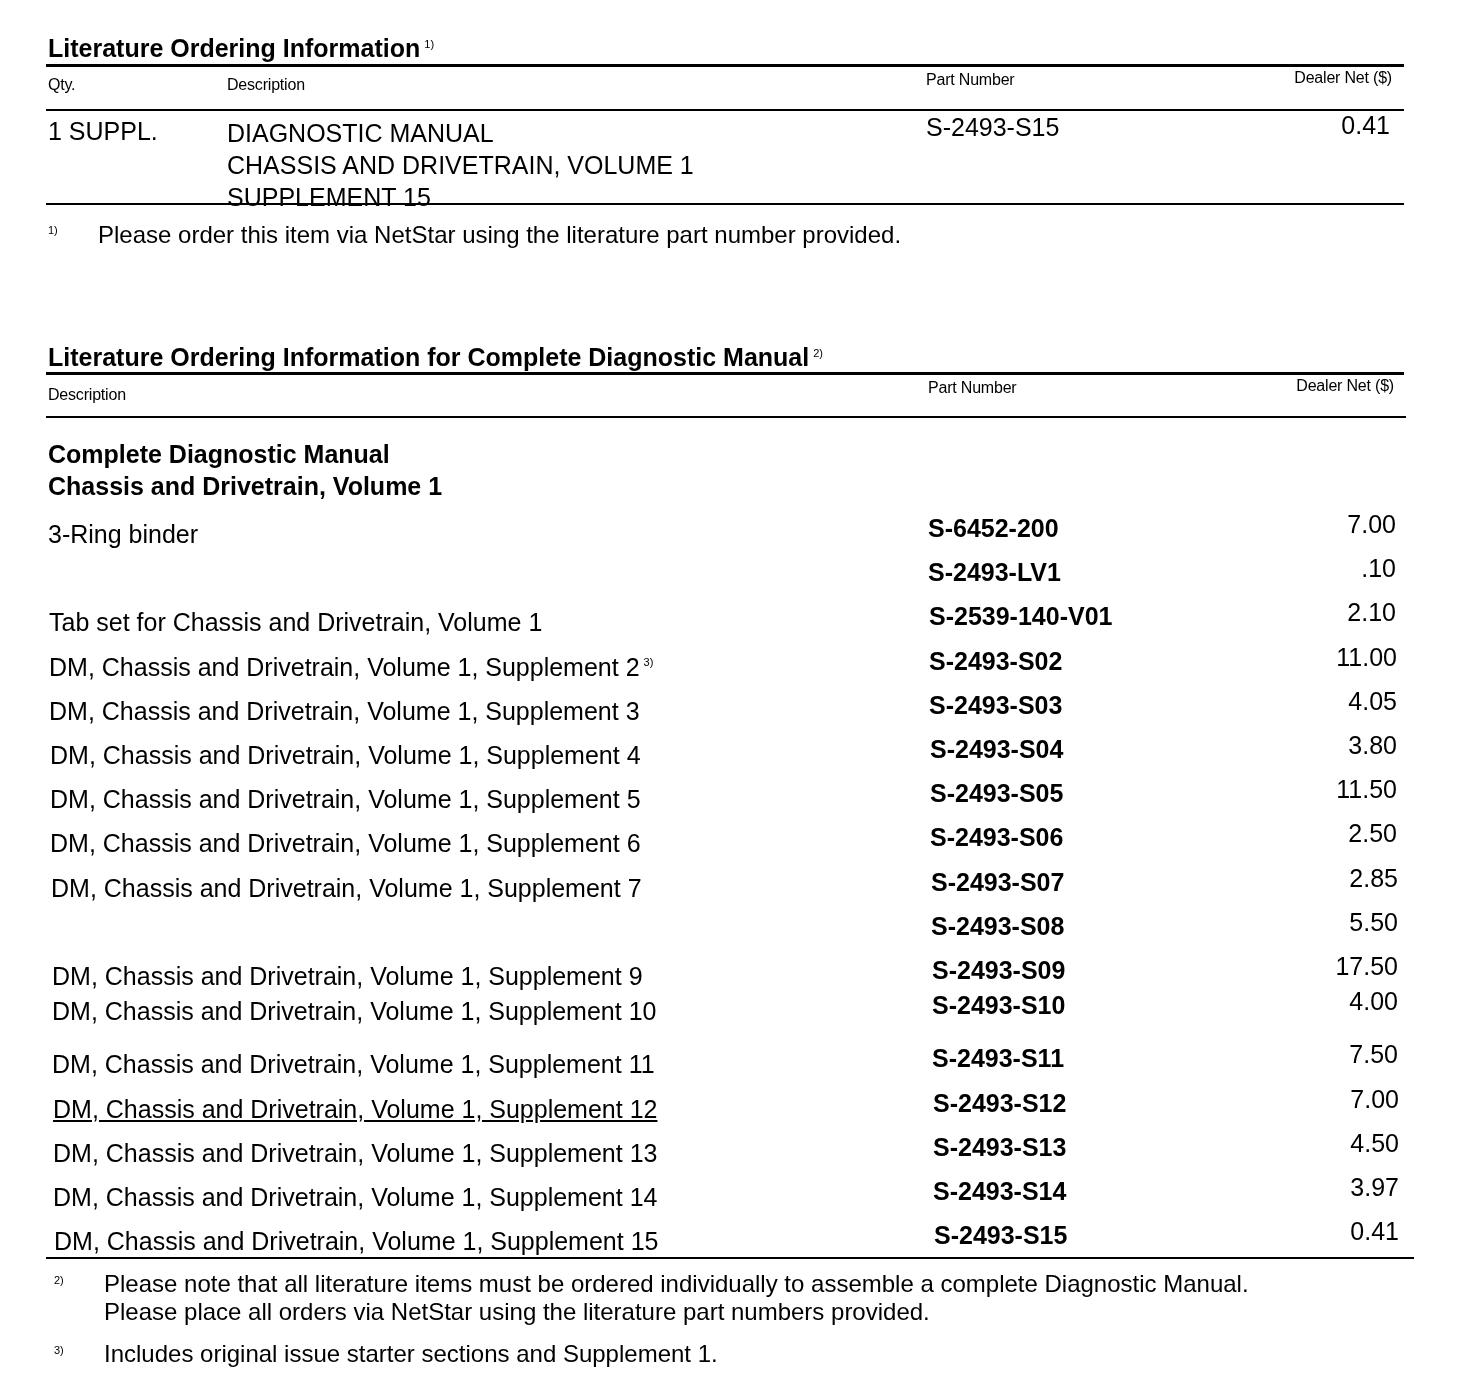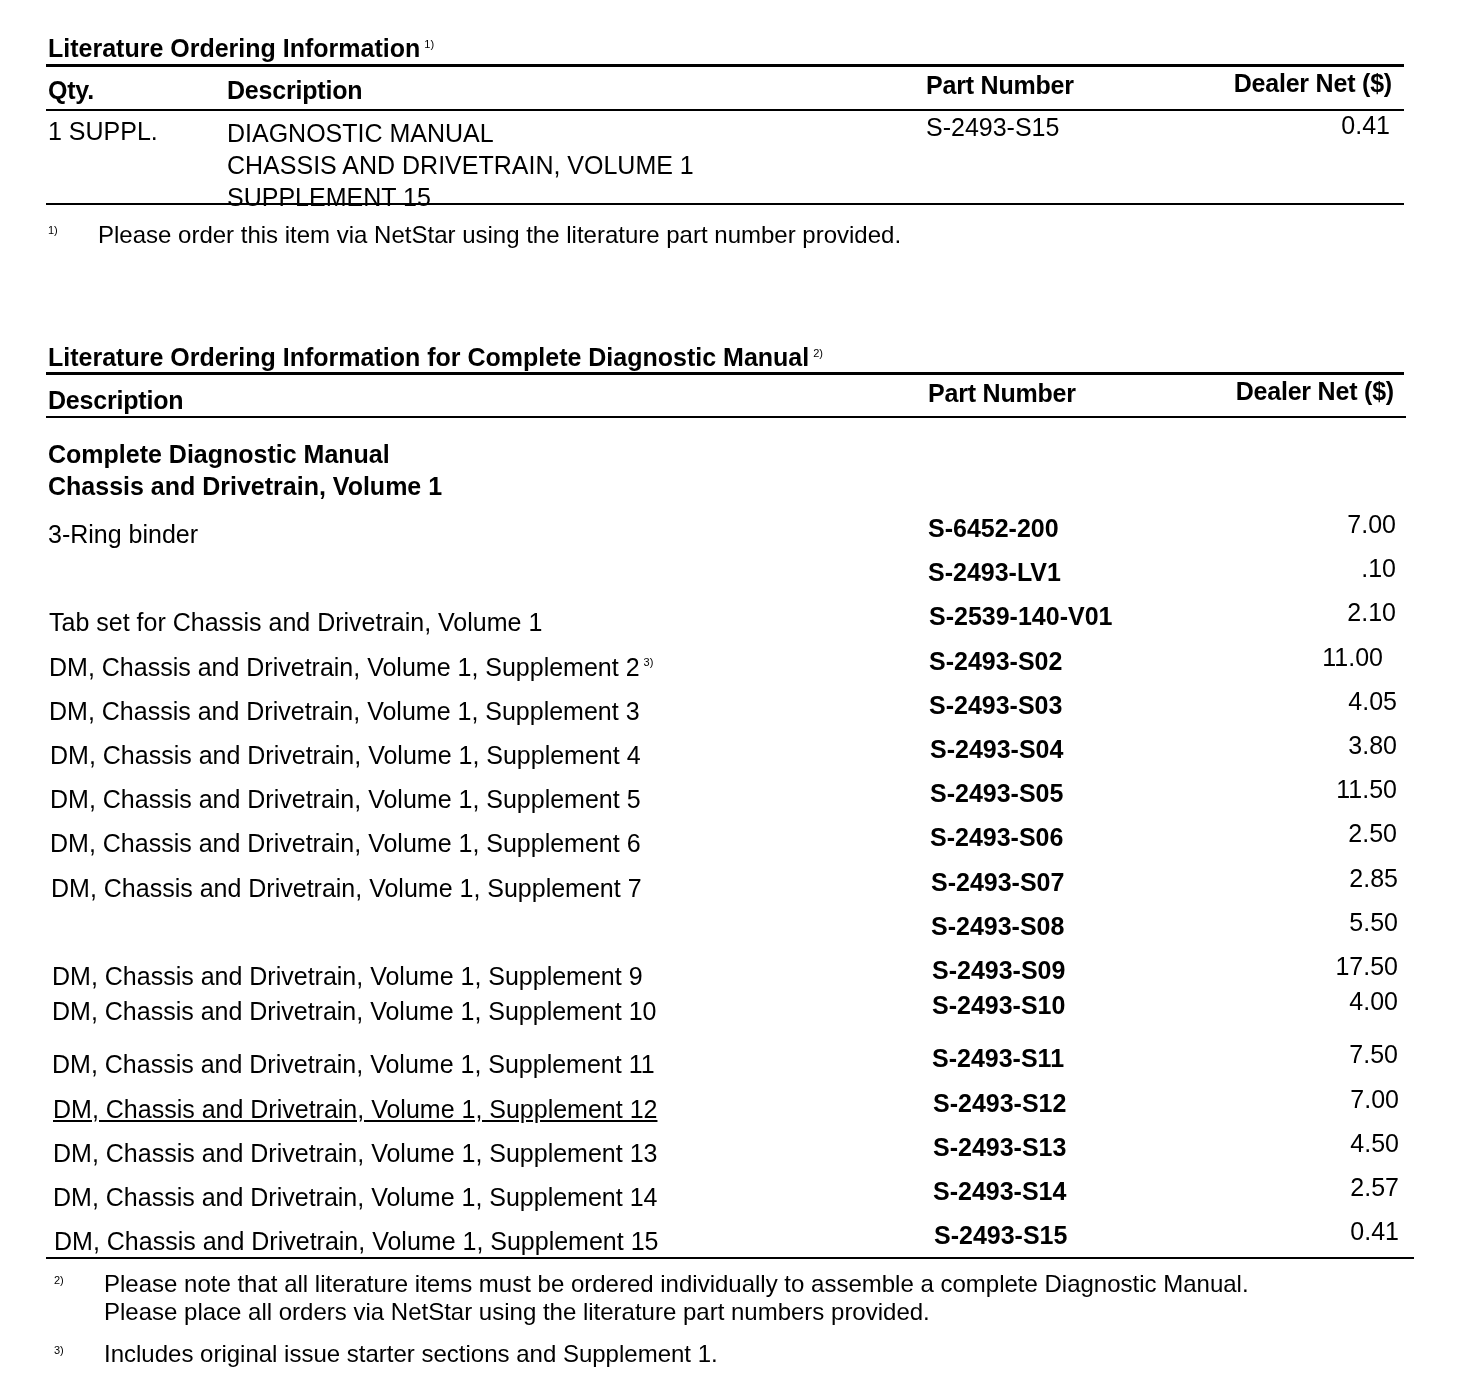--- a/index.html
+++ b/index.html
@@ -1,21 +1,21 @@
 <!DOCTYPE html>
 <html><head>
   <meta charset="utf-8">
   <style>
     html, body { margin: 0; padding: 0; background: #ffffff; }
     body {
       width: 1472px; height: 1396px; position: relative; overflow: hidden;
       font-family: "Liberation Sans", sans-serif; color: #000;
     }
     .abs { position: absolute; }
-    .h-bold { font-weight: bold; font-size: 25px; letter-spacing: -0.2px; }
+    .h-bold { font-weight: normal; font-size: 16px; letter-spacing: -0.2px; }
     .title { font-weight: bold; font-size: 25px; }
     .body-text { font-size: 25px; }
     .rule { position: absolute; background: #000; }
     .sup { font-size: 11px; vertical-align: super; margin-left: 4px; font-weight: normal; }
     .fn-mark { font-size: 11px; }
     .fn-text { font-size: 24px; }
     .right { text-align: right; }
     .row { position: absolute; left: 0; width: 1472px; height: 40px; }
     .row .desc { position: absolute; left: 48px; }
     .row .part { position: absolute; left: 930px; font-weight: bold; }
@@ -79,21 +79,21 @@
         <div class="price" style="top: -10px; right: 76px;">.10</div>
       </div>
       <div class="row body-text" style="top: 608.4px;">
         <div class="desc" style="left: 49px;"><span>Tab set for Chassis and Drivetrain, Volume 1</span></div>
         <div class="part" style="left: 929px; top: -6px;">S-2539-140-V01</div>
         <div class="price" style="top: -10px; right: 76px;">2.10</div>
       </div>
       <div class="row body-text" style="top: 652.6px;">
         <div class="desc" style="left: 49px;"><span>DM, Chassis and Drivetrain, Volume 1, Supplement 2</span><span class="sup">3)</span></div>
         <div class="part" style="left: 929px; top: -6px;">S-2493-S02</div>
-        <div class="price" style="top: -10px; right: 89px;">11.00</div>
+        <div class="price" style="top: -10px; right: 75px;">11.00</div>
       </div>
       <div class="row body-text" style="top: 696.8px;">
         <div class="desc" style="left: 49px;"><span>DM, Chassis and Drivetrain, Volume 1, Supplement 3</span></div>
         <div class="part" style="left: 929px; top: -6px;">S-2493-S03</div>
         <div class="price" style="top: -10px; right: 75px;">4.05</div>
       </div>
       <div class="row body-text" style="top: 741px;">
         <div class="desc" style="left: 50px;"><span>DM, Chassis and Drivetrain, Volume 1, Supplement 4</span></div>
         <div class="part" style="left: 930px; top: -6px;">S-2493-S04</div>
         <div class="price" style="top: -10px; right: 75px;">3.80</div>
@@ -138,21 +138,21 @@
         <div class="price" style="top: -10px; right: 73px;">7.00</div>
       </div>
       <div class="row body-text" style="top: 1138.8px;">
         <div class="desc" style="left: 53px;"><span>DM, Chassis and Drivetrain, Volume 1, Supplement 13</span></div>
         <div class="part" style="left: 933px; top: -6px;">S-2493-S13</div>
         <div class="price" style="top: -10px; right: 73px;">4.50</div>
       </div>
       <div class="row body-text" style="top: 1183px;">
         <div class="desc" style="left: 53px;"><span>DM, Chassis and Drivetrain, Volume 1, Supplement 14</span></div>
         <div class="part" style="left: 933px; top: -6px;">S-2493-S14</div>
-        <div class="price" style="top: -10px; right: 73px;">2.57</div>
+        <div class="price" style="top: -10px; right: 73px;">3.97</div>
       </div>
       <div class="row body-text" style="top: 1227.2px;">
         <div class="desc" style="left: 54px;"><span>DM, Chassis and Drivetrain, Volume 1, Supplement 15</span></div>
         <div class="part" style="left: 934px; top: -6px;">S-2493-S15</div>
         <div class="price" style="top: -10px; right: 73px;">0.41</div>
       </div>
     </div>
 
   <div class="rule" style="left:46px; top:1257px; width:1368px; height:2px;"></div>
 

